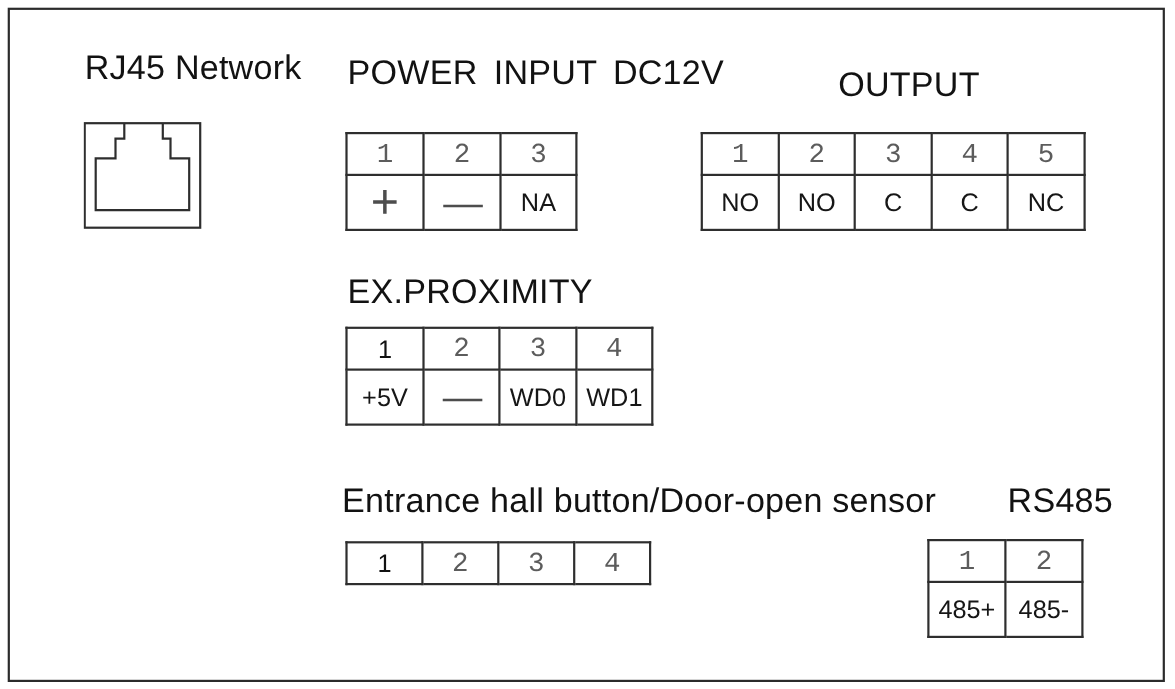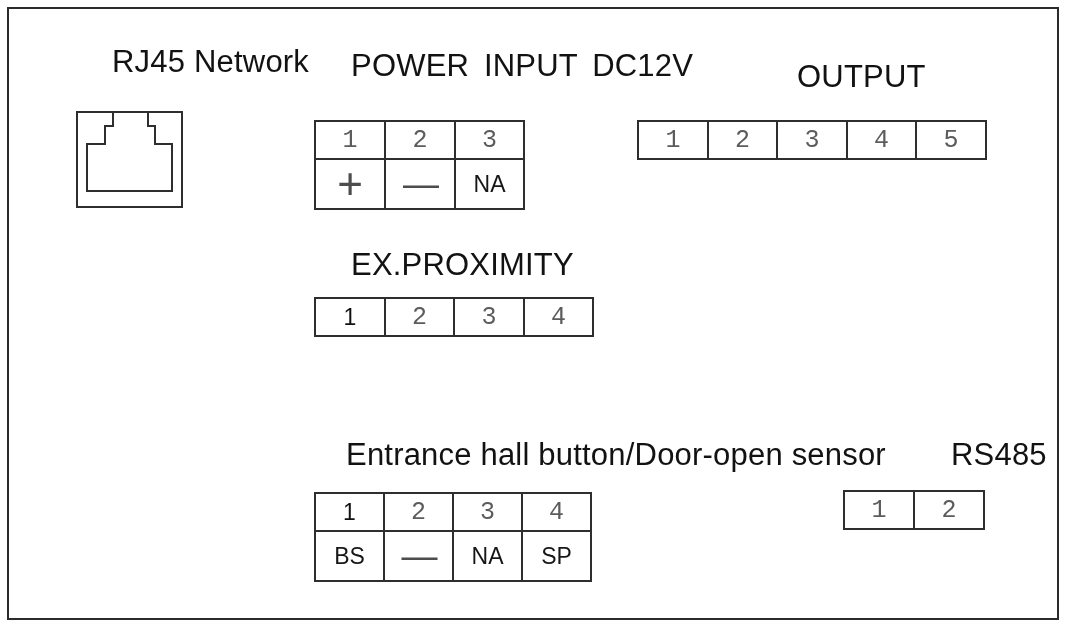--- a/index.html
+++ b/index.html
@@ -6,21 +6,21 @@
   body {
     width:1068px; height:626px; background:#ffffff; position:relative;
     font-family:"Liberation Sans", sans-serif; overflow:hidden;
   }
   .frame {
     position:absolute; left:7px; top:7px; width:1048px; height:609px;
     border:2px solid #2b2b2b; background:#ffffff;
   }
   .title {
     position:absolute; font-size:31px; line-height:1; color:#121212;
-    white-space:nowrap; letter-spacing:0.2px;margin-left:35px;
+    white-space:nowrap; letter-spacing:0.2px;
   }
   .title.power-spacing { word-spacing:6px; }
   .rj45-icon { position:absolute; left:76px; top:111px; }
   table.term {
     position:absolute; border-collapse:collapse; table-layout:fixed;
     background:#ffffff;
   }
   table.term td {
     border:2px solid #2e2e2e; text-align:center; vertical-align:middle;
     padding:0; overflow:hidden;
@@ -85,73 +85,84 @@
       <col class="c70">
     </colgroup>
   <tbody>
       <tr class="hdr">
     <td class="cad">1</td>
     <td class="cad">2</td>
     <td class="cad">3</td>
     <td class="cad">4</td>
     <td class="cad">5</td>
   </tr>
+  <tr class="val">
+    <td class="val-sans">NO</td>
+    <td class="val-sans">NO</td>
+    <td class="val-sans">C</td>
+    <td class="val-sans">C</td>
+    <td class="val-sans">NC</td>
+  </tr>
 </tbody>
   </table>
 
 <div class="title" style="left:316px; top:249px;text-align:center;">EX.PROXIMITY</div>
 
 <table class="term" style="left:314px; top:297px;">
   <colgroup>
       <col class="c70">
       <col class="c69">
       <col class="c70">
       <col class="c69">
     </colgroup>
   <tbody>
       <tr class="hdr">
     <td class="hdr-sans">1</td>
     <td class="cad">2</td>
     <td class="cad">3</td>
     <td class="cad">4</td>
+  </tr>
+  <tr class="val">
+    <td class="val-sans">+5V</td>
+    <td class="sym sym-dash">—</td>
+    <td class="val-sans">WD0</td>
+    <td class="val-sans">WD1</td>
   </tr>
 </tbody>
   </table>
 
 <div class="title" style="left:311px; top:439px;text-align:center;">Entrance hall button/Door-open sensor</div>
 
 <table class="term" style="left:314px; top:492px;">
   <colgroup>
       <col class="c69">
       <col class="c69">
       <col class="c69">
       <col class="c69">
     </colgroup>
   <tbody>
       <tr class="hdr">
     <td class="hdr-sans">1</td>
     <td class="cad">2</td>
     <td class="cad">3</td>
     <td class="cad">4</td>
   </tr>
-  <tr class="val">
-    <td class="val-sans">BS</td>
-    <td class="sym sym-dash">—</td>
-    <td class="val-sans">NA</td>
-    <td class="val-sans">SP</td>
-  </tr>
 </tbody>
   </table>
 
 <div class="title" style="left:916px; top:439px;text-align:center;">RS485</div>
 
 <table class="term" style="left:843px; top:490px;">
   <colgroup>
       <col class="c70">
       <col class="c70">
     </colgroup>
   <tbody>
       <tr class="hdr">
     <td class="cad">1</td>
     <td class="cad">2</td>
   </tr>
+  <tr class="val">
+    <td class="val-sans">485+</td>
+    <td class="val-sans">485-</td>
+  </tr>
 </tbody>
   </table>
 
 </body></html>

